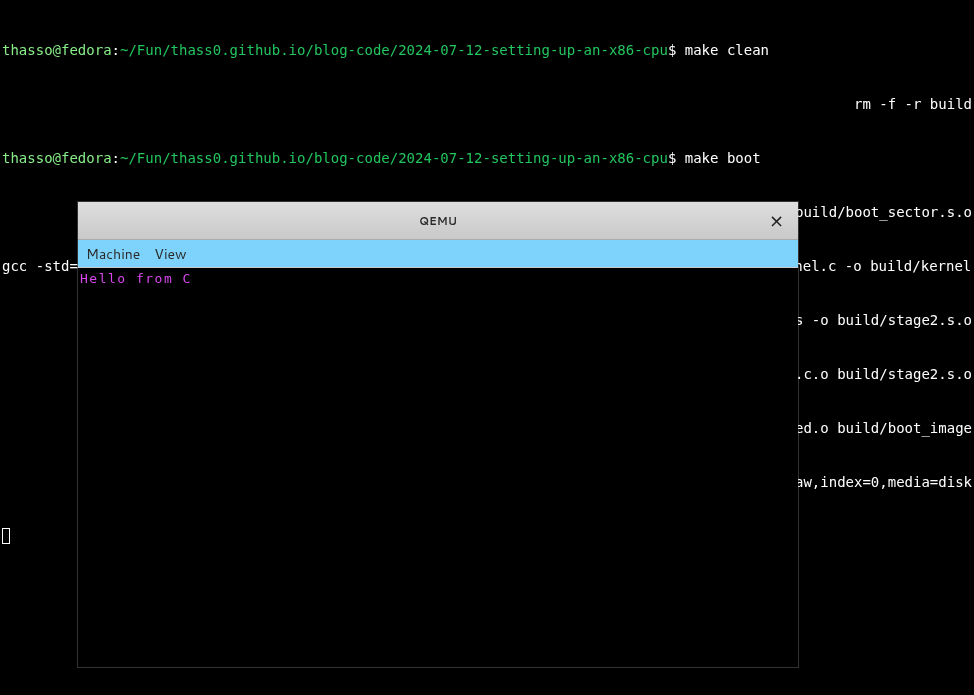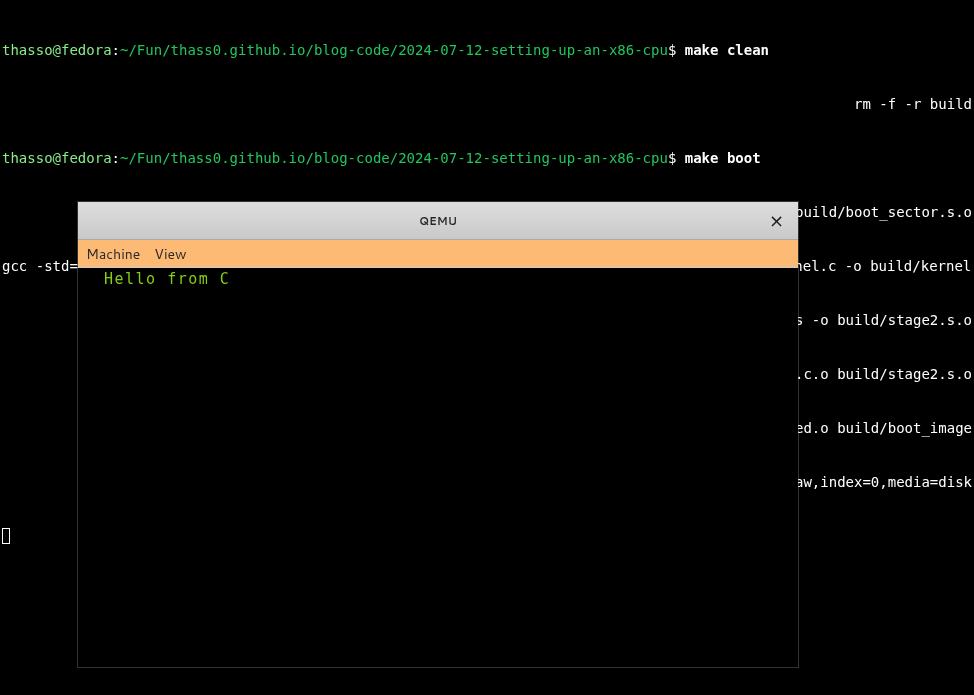--- a/index.html
+++ b/index.html
@@ -33,21 +33,20 @@
       color: #ffffff;
     }
     .prompt-path {
       color: #22c55e;
     }
     .prompt-dollar {
       color: #ffffff;
     }
     .cmd {
       color: #ffffff;
-      font-weight: bold;
     }
     .out {
       color: #ffffff;
       text-align: right;
     }
     .cursor {
       display: inline-block;
       width: 8px;
       height: 16px;
       border: 1px solid #ffffff;
@@ -85,45 +84,44 @@
       transform: translateY(-50%);
       font-family: "DejaVu Sans", sans-serif;
       font-size: 18px;
       color: #222222;
       cursor: pointer;
       line-height: 1;
       padding: 2px 4px;
     }
     .qemu-menubar {
       height: 28px;
-      background: #fdba74;
+      background: #7dd3fc;
       display: flex;
       align-items: center;
       padding: 0 8px;
       gap: 14px;
       border-bottom: 1px solid #cccccc;
     }
     .qemu-menu-item {
       color: #2b2b2b;
       font-family: "Cantarell", "DejaVu Sans", sans-serif;
       font-size: 14px;
       cursor: pointer;
     }
     .qemu-content {
       background: #000000;
       height: calc(100% - 66px);
       padding: 2px 2px;
     }
     .qemu-text {
-      color: #84cc16;
+      color: #d946ef;
       font-family: "DejaVu Sans Mono", monospace;
-      font-size: 15px;
+      font-size: 13px;
       letter-spacing: 1.5px;
       white-space: pre;
-      margin-left: 24px;
     }
   </style>
 </head>
 <body>
 
 <div class="terminal">
   <div class="term-line"><span class="prompt-user">thasso@fedora</span><span class="prompt-colon">:</span><span class="prompt-path">~/Fun/thass0.github.io/blog-code/2024-07-12-setting-up-an-x86-cpu</span><span class="prompt-dollar">$ </span><span class="cmd">make clean</span></div>
   <div class="term-line out">rm -f -r build</div>
   <div class="term-line"><span class="prompt-user">thasso@fedora</span><span class="prompt-colon">:</span><span class="prompt-path">~/Fun/thass0.github.io/blog-code/2024-07-12-setting-up-an-x86-cpu</span><span class="prompt-dollar">$ </span><span class="cmd">make boot</span></div>
   <div class="term-line out">nasm -f elf64 src/boot_sector.s -o build/boot_sector.s.o</div>

